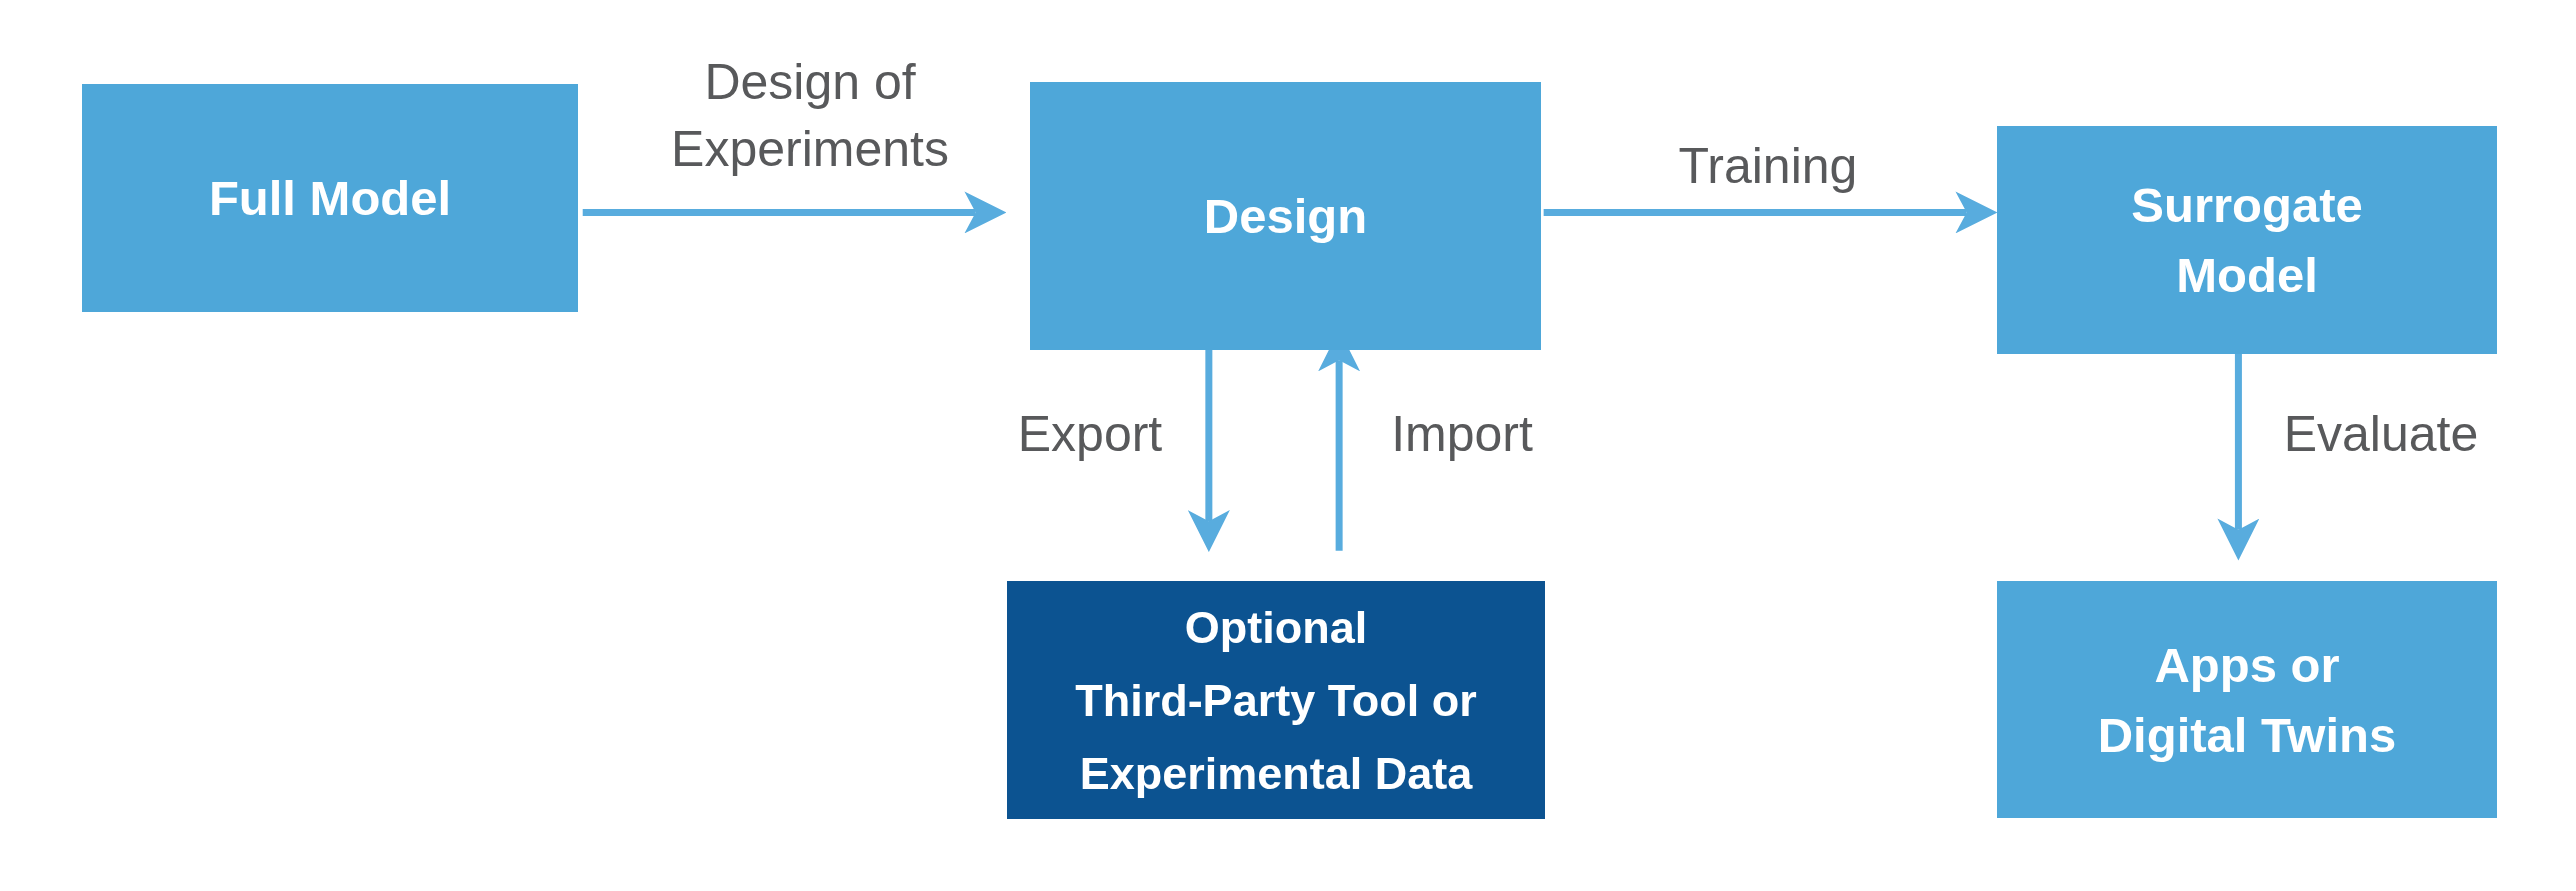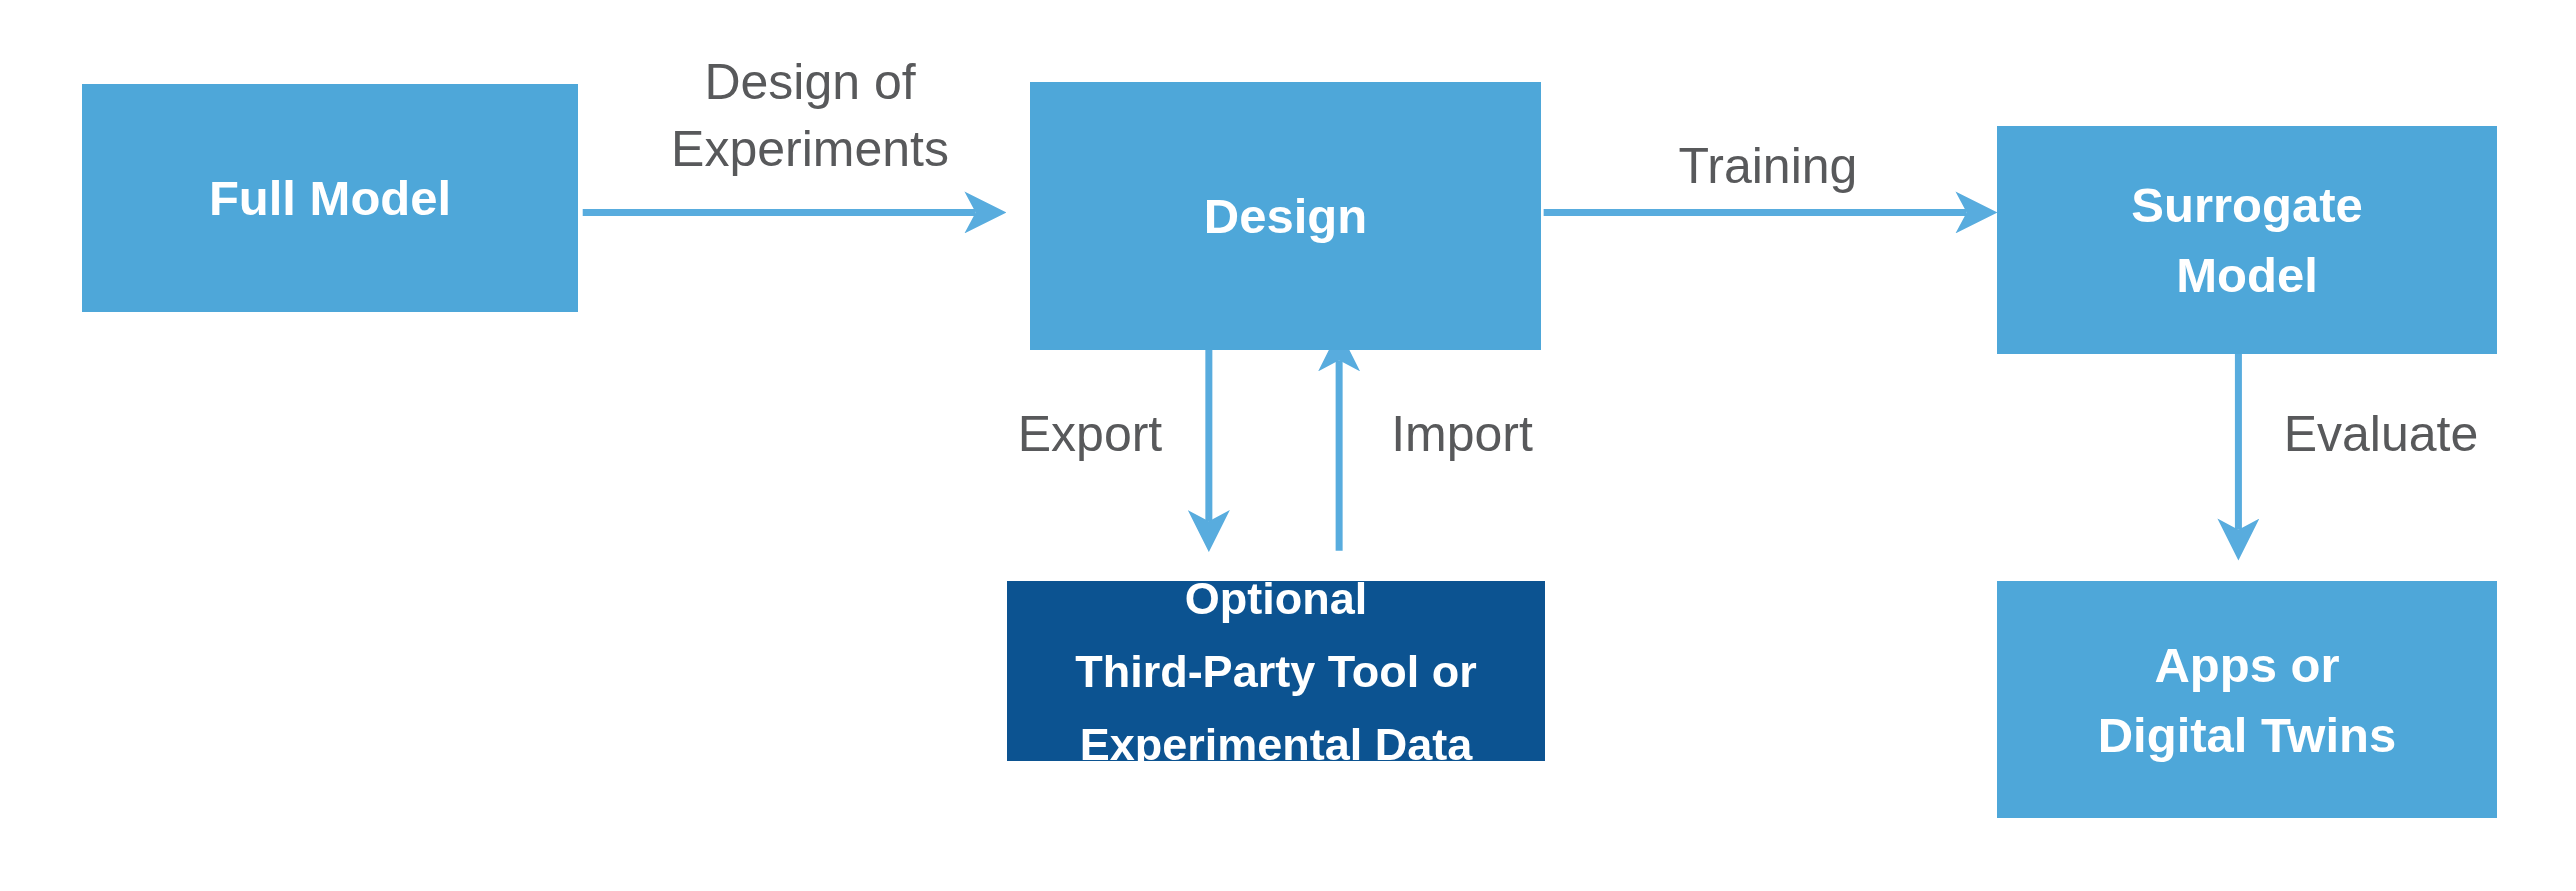--- a/index.html
+++ b/index.html
@@ -87,21 +87,21 @@
 
   <div class="node light" style="left:1030px; top:82px; width:511px; height:268px;justify-content:center;">
     <span class="line">Design</span>
   </div>
 
   <div class="node light" style="left:1997px; top:83px; width:500px; height:228px;margin-top:43px;">
     <span class="line">Surrogate</span>
     <span class="line">Model</span>
   </div>
 
-  <div class="node dark" style="left:1007px; top:581px; width:538px; height:180px;">
+  <div class="node dark" style="left:1007px; top:581px; width:538px; height:238px;">
     <span class="line">Optional</span>
     <span class="line">Third-Party Tool or</span>
     <span class="line">Experimental Data</span>
   </div>
 
   <div class="node light" style="left:1997px; top:581px; width:500px; height:237px;">
     <span class="line">Apps or</span>
     <span class="line">Digital Twins</span>
   </div>
 

